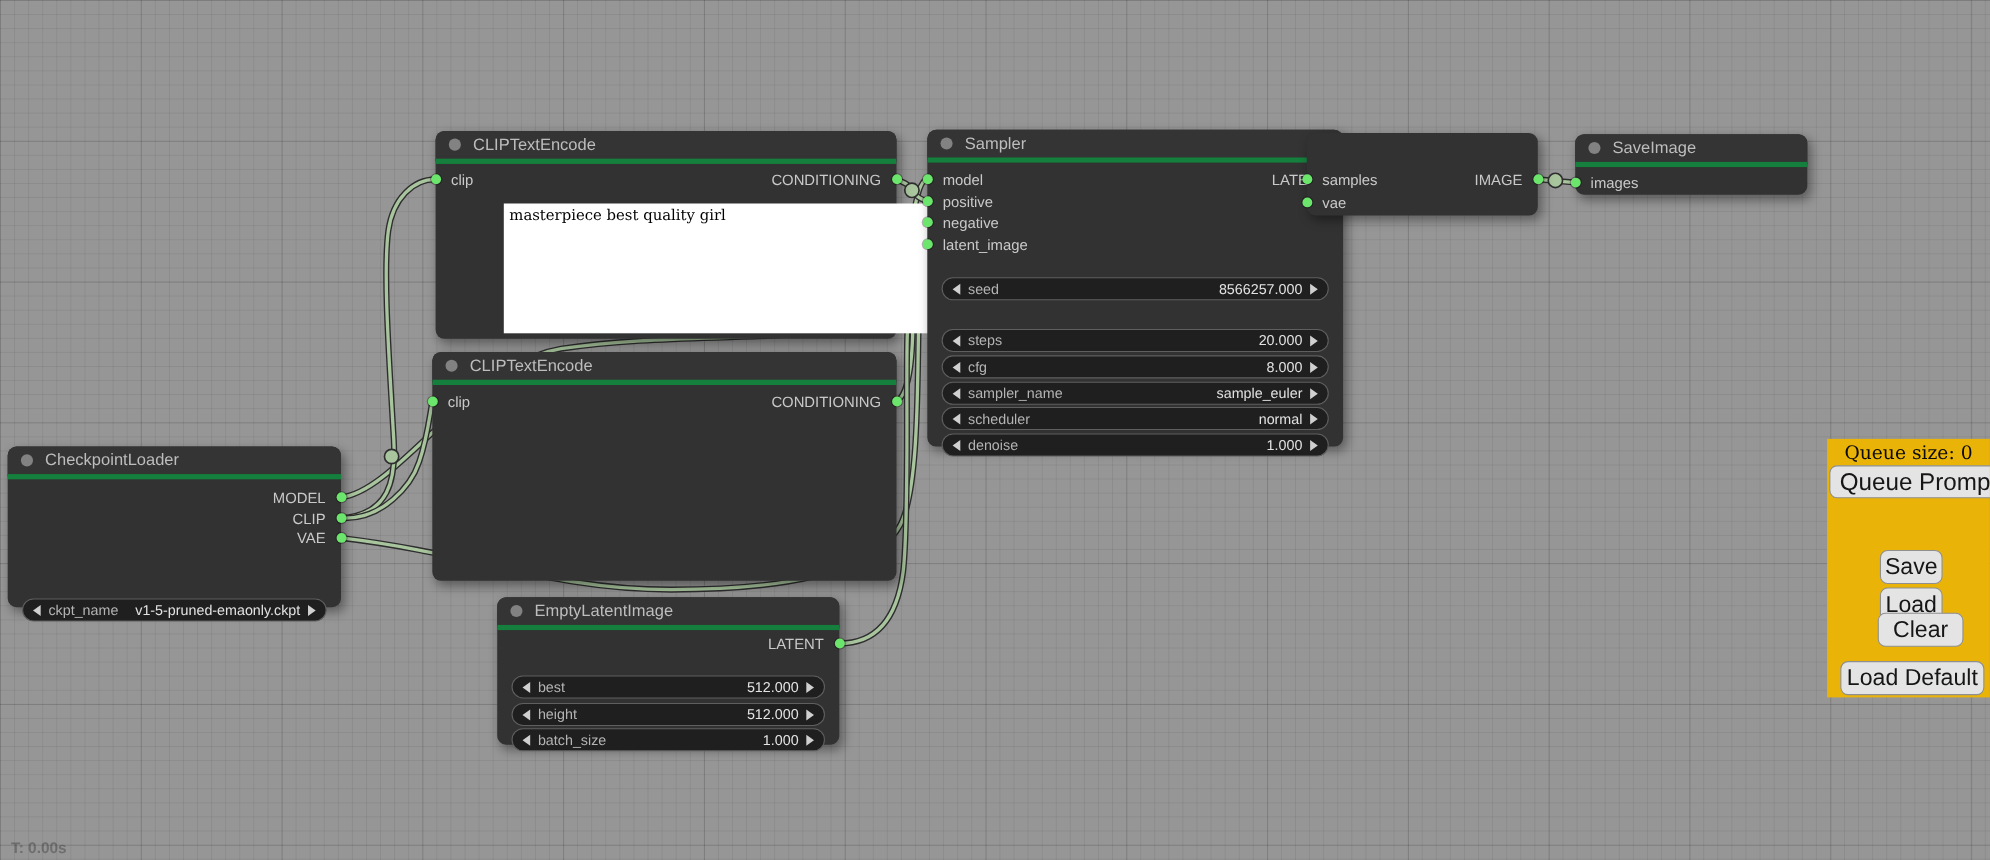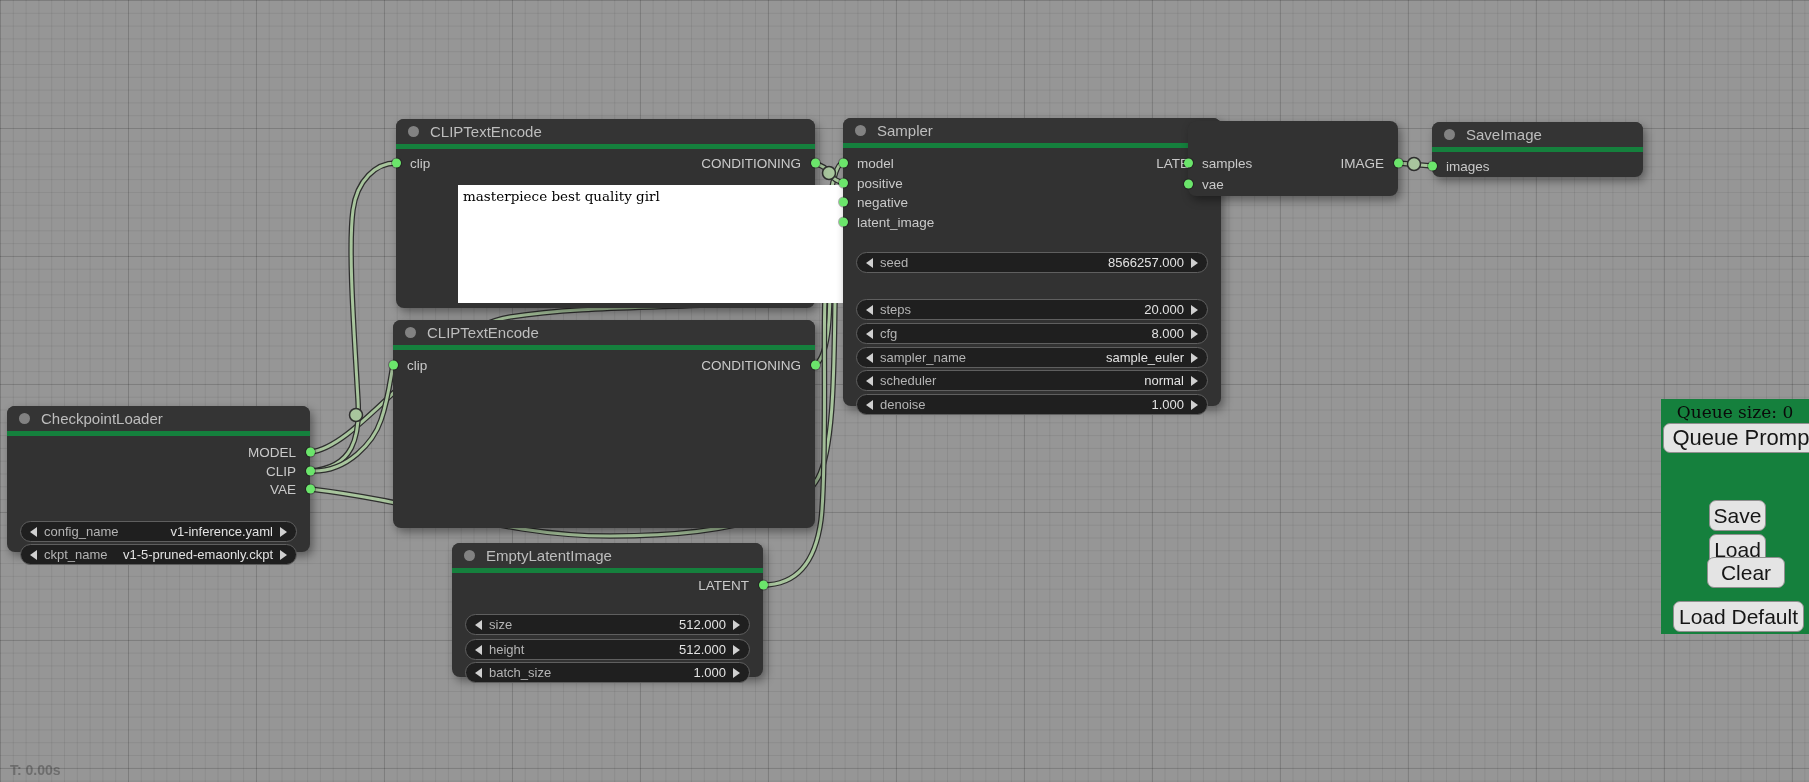--- a/index.html
+++ b/index.html
@@ -41,21 +41,21 @@
   .wvalue{font-size:13px;color:#e2e2e2;margin-left:auto;white-space:nowrap;}
   .arr{width:0;height:0;flex:0 0 auto;}
   .arr-l{border-top:5px solid transparent;border-bottom:5px solid transparent;border-right:7px solid #d0d0d0;}
   .arr-r{border-top:5px solid transparent;border-bottom:5px solid transparent;border-left:7px solid #d0d0d0;}
   .toggle-dot{width:13px;height:13px;border-radius:50%;background:#8c9fb8;
     box-shadow:0 0 0 1px rgba(0,0,0,0.35);flex:0 0 auto;margin-left:6px;}
   .prompt-text{position:absolute;background:#ffffff;border:none;outline:none;resize:none;
     font-family:"DejaVu Serif", serif;font-size:13.5px;color:#000;padding:3px 5px;box-sizing:border-box;margin-left:42px;}
 
   .qpanel{position:absolute;left:1661px;top:399px;width:148px;height:235px;
-    background:#15803d;z-index:3;}
+    background:#eab308;z-index:3;}
   .qsize{position:absolute;top:3px;left:0;right:0;text-align:center;
     font-family:"DejaVu Serif", serif;font-size:17px;color:#0a0a0a;}
   .qbtn{position:absolute;background:#e4e4e4;border:1px solid #8f8f8f;border-radius:7px;
     color:#161616;font-family:"Liberation Sans", sans-serif;font-size:21px;
     display:flex;align-items:center;justify-content:center;box-sizing:border-box;cursor:pointer;}
   .timer{position:absolute;left:10px;top:762px;z-index:2;font-size:14px;font-weight:bold;
     color:rgba(45,45,45,0.38);}
 </style>
 </head>
 <body>
@@ -96,26 +96,20 @@
     <span class="pdot pdot-r"></span>
   </div>
   <div class="orow" style="top:56px">
     <span class="plabel">CLIP</span>
     <span class="pdot pdot-r"></span>
   </div>
   <div class="orow" style="top:74px">
     <span class="plabel">VAE</span>
     <span class="pdot pdot-r"></span>
   </div>
-  <div class="widget" style="top:97px">
-    <span class="arr arr-l"></span>
-    <span class="wlabel">config_name</span>
-    <span class="wvalue">v1-inference.yaml</span>
-    <span class="arr arr-r"></span>
-  </div>
   <div class="widget" style="top:120px">
     <span class="arr arr-l"></span>
     <span class="wlabel">ckpt_name</span>
     <span class="wvalue">v1-5-pruned-emaonly.ckpt</span>
     <span class="arr arr-r"></span>
   </div>
 </div>
 
 <div class="node" style="left:396px;top:119px;width:419px;height:189px">
   <div class="ntitle">
@@ -152,21 +146,21 @@
   <div class="ntitle">
     <span class="tdot"></span>
     <span class="ttext">EmptyLatentImage</span>
   </div>
   <div class="orow" style="top:33px">
     <span class="plabel">LATENT</span>
     <span class="pdot pdot-r"></span>
   </div>
   <div class="widget" style="top:53px">
     <span class="arr arr-l"></span>
-    <span class="wlabel">size</span>
+    <span class="wlabel">best</span>
     <span class="wvalue">512.000</span>
     <span class="arr arr-r"></span>
   </div>
   <div class="widget" style="top:78px">
     <span class="arr arr-l"></span>
     <span class="wlabel">height</span>
     <span class="wvalue">512.000</span>
     <span class="arr arr-r"></span>
   </div>
   <div class="widget" style="top:101px">

